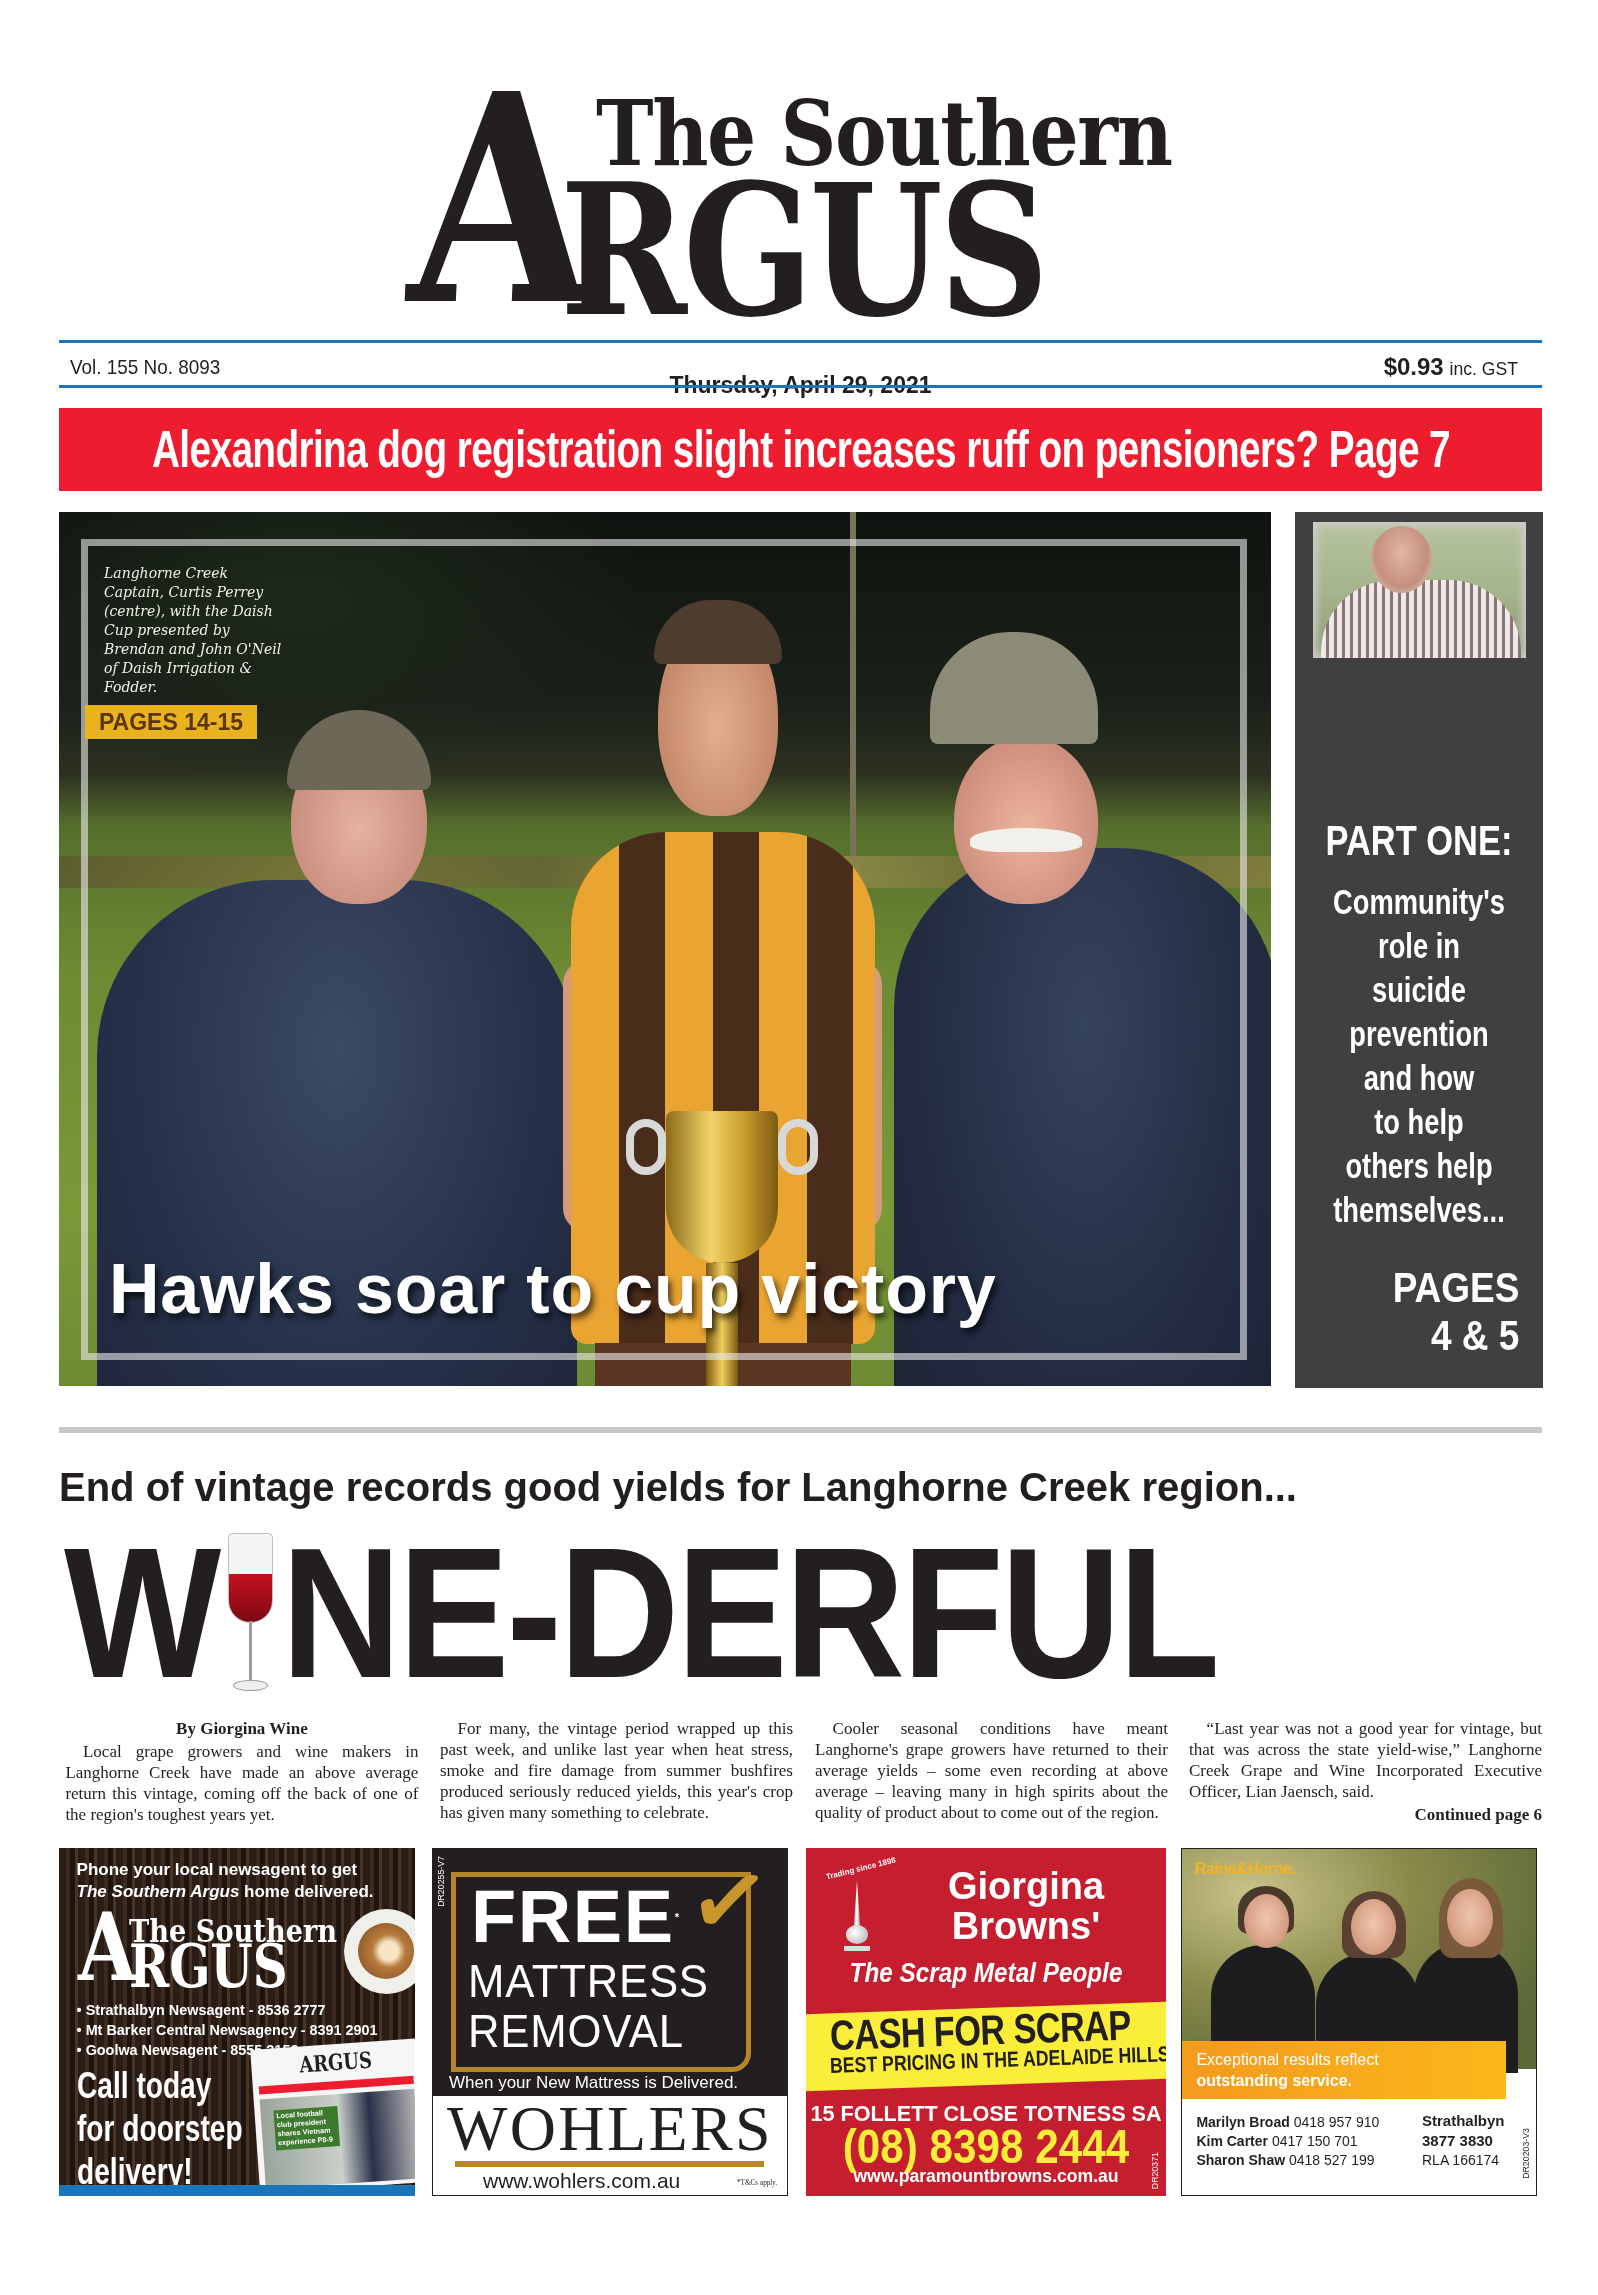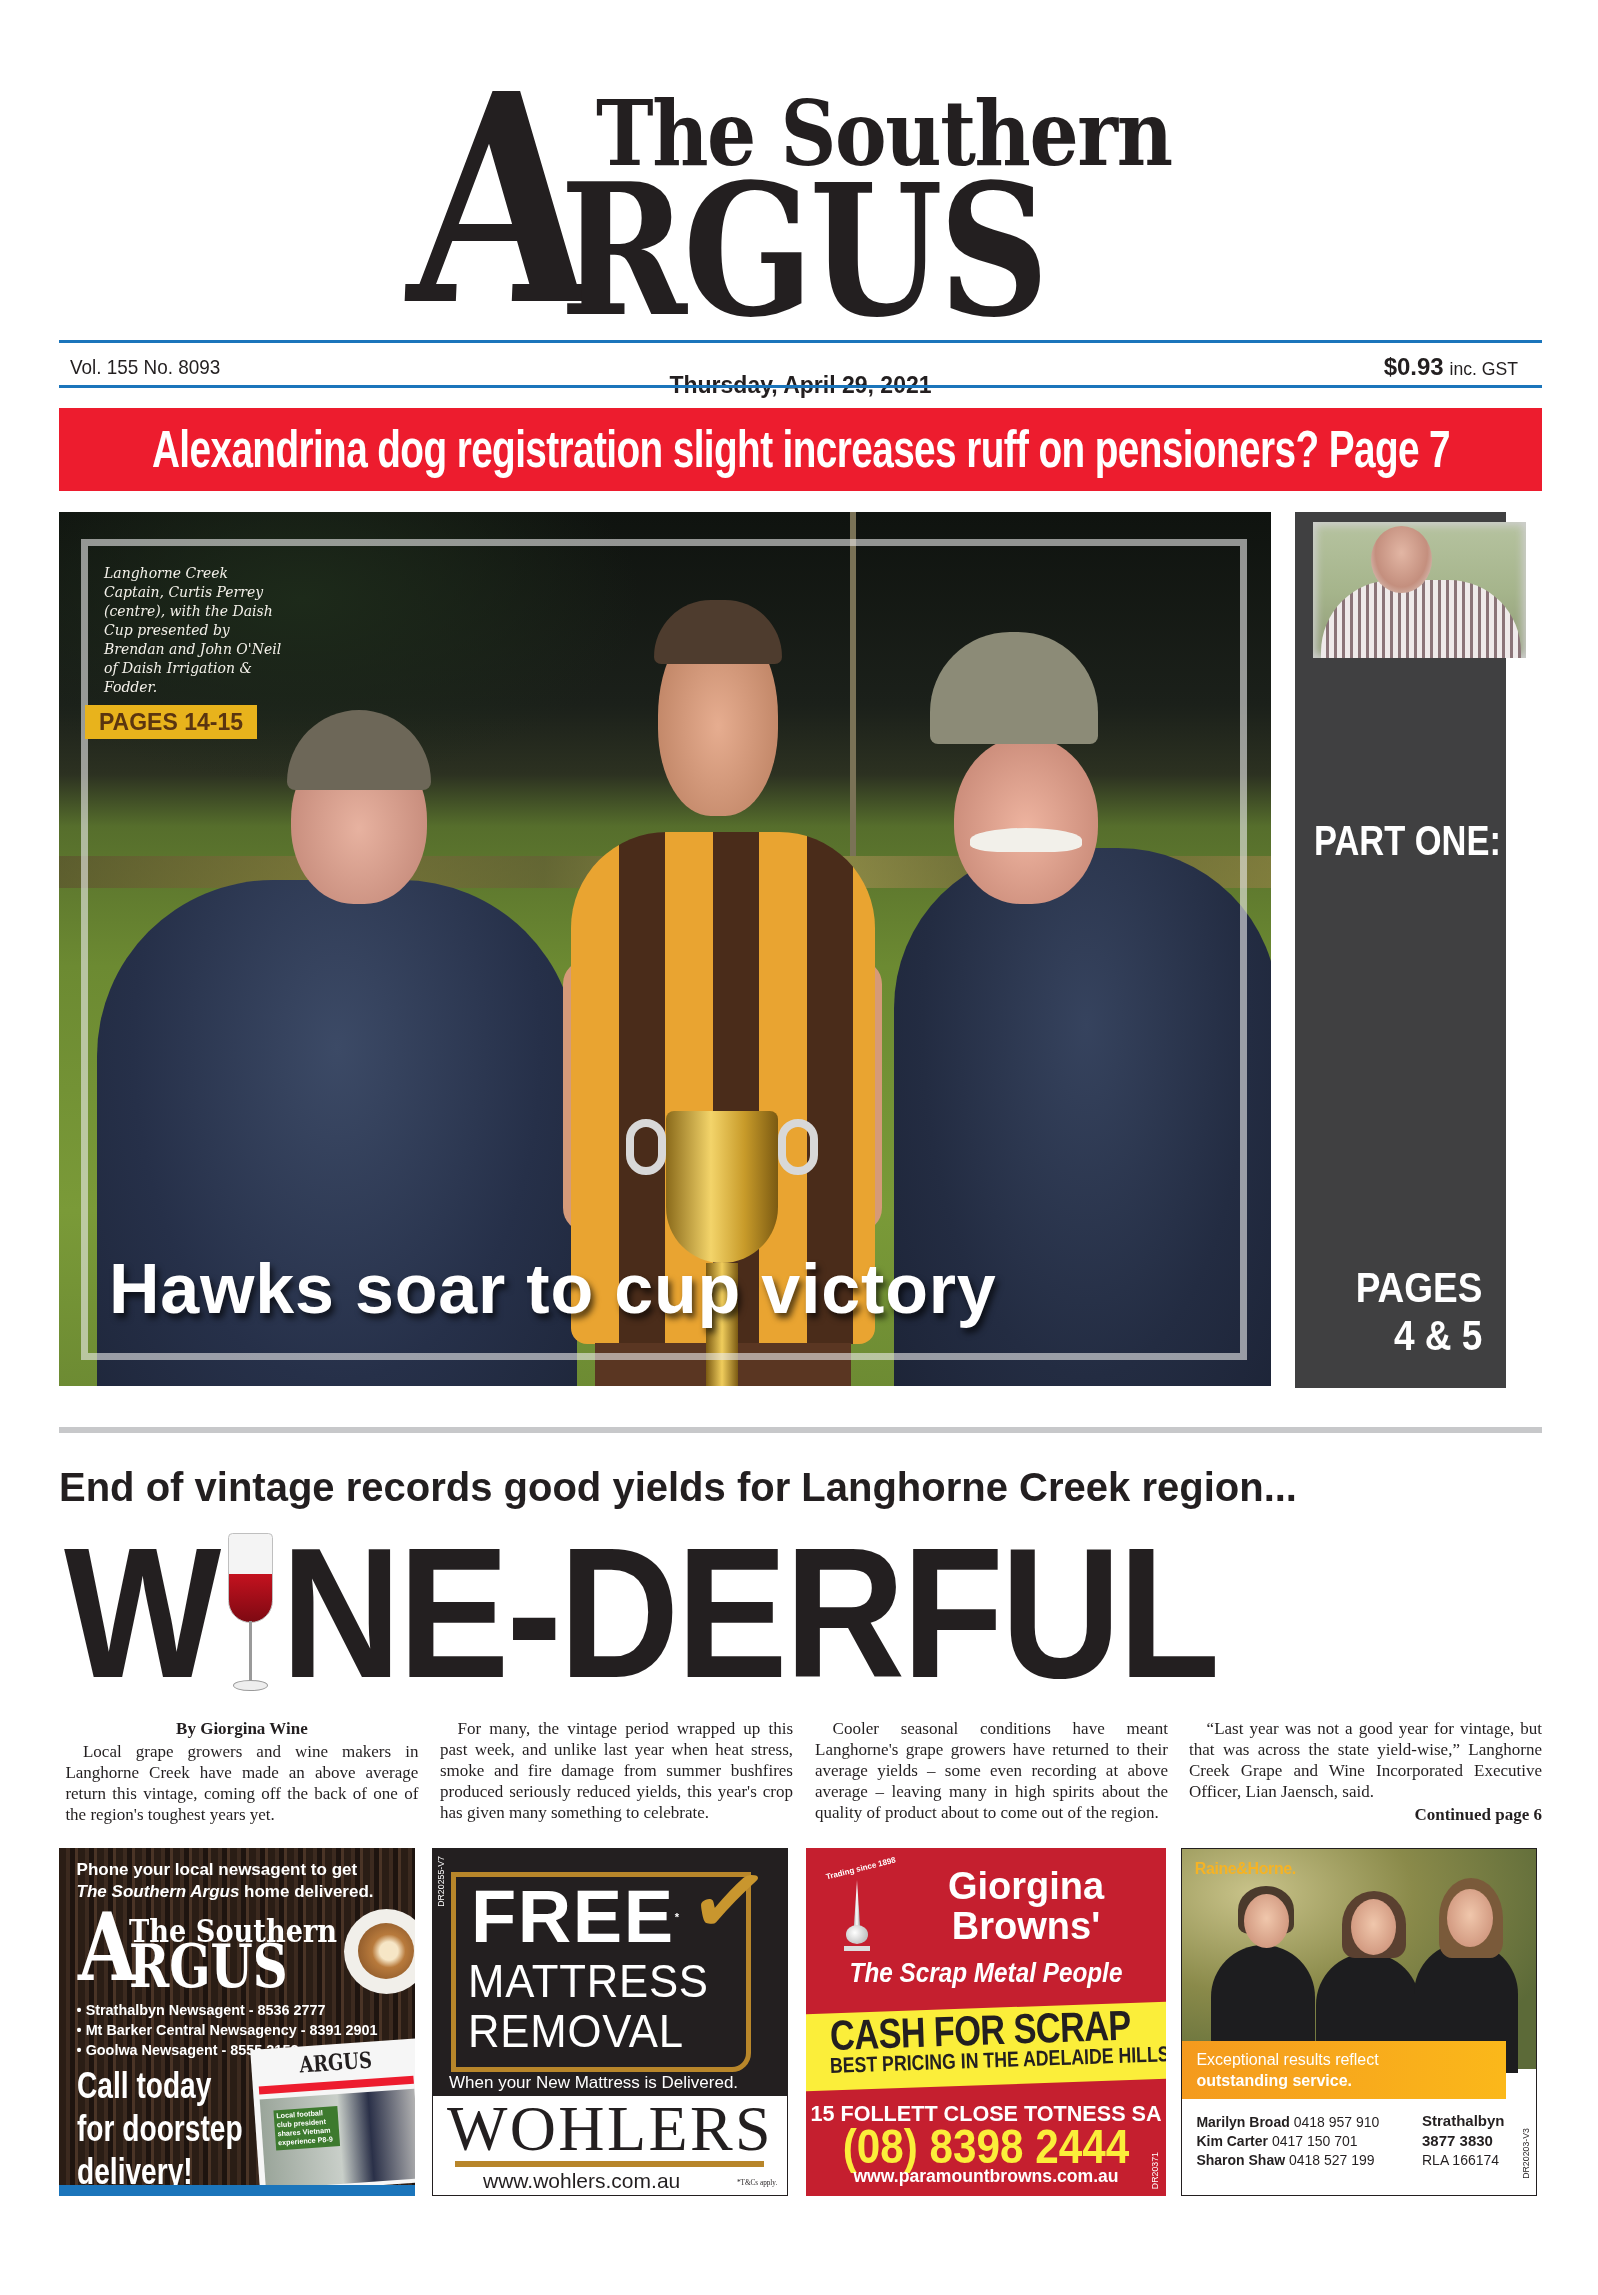--- a/index.html
+++ b/index.html
@@ -68,21 +68,21 @@
 
   .hero-caption { position: absolute; left: 104px; top: 564px; width: 184px; color: #f4f1ea;
                   font-family: "DejaVu Serif", serif; font-style: italic; font-size: 14px; line-height: 19px; }
   .hero-pages { position: absolute; left: 85px; top: 705px; width: 172px; height: 34px; background: #e8b31c;
                 color: #5a3510; font-weight: bold; font-size: 23px; line-height: 34px; text-align: center; }
   .hero-headline { position: absolute; left: 109px; top: 1249px; width: 1119px; color: #fff; font-weight: bold;
                    font-size: 70px; line-height: 80px; white-space: nowrap; letter-spacing: 0.8px;
                    text-shadow: 3.2px 4.8px 6.4px rgba(0,0,0,.65); }
 
   
-  .teaser { position: absolute; left: 1295px; top: 512px; width: 211px; height: 876px; background: #404041; }
+  .teaser { position: absolute; left: 1295px; top: 512px; width: 248px; height: 876px; background: #404041; }
   .teaser-photo { position: absolute; left: 17.6px; top: 9.6px; width: 213px; height: 136px; overflow: hidden;
                   background: linear-gradient(180deg, #b6c3a0 0%, #a6b58c 50%, #8f9a76 100%); box-shadow: 0 0 8px 3.2px #cfcfcf inset; }
   .teaser-photo .tp-shirt { position: absolute; left: 8px; top: 58px; width: 200px; height: 96px; border-radius: 72px 72px 0 0;
                             background: repeating-linear-gradient(90deg, #efeaea 0 4.8px, #8b7478 4.8px 8px); }
   .teaser-photo .tp-head { position: absolute; left: 58px; top: 4.8px; width: 61px; height: 67px; border-radius: 50%;
                            background: radial-gradient(ellipse at 50% 40%, #e2b6a4 0%, #c48f7e 60%, #e8e6e2 100%); }
   .teaser-part { position: absolute; left: 0; right: 0; top: 305px; text-align: center; color: #fff; font-weight: bold;
                  font-size: 42px; line-height: 48px; transform: scaleX(0.82); white-space: nowrap; }
   .teaser-body { position: absolute; left: 0; right: 0; top: 368px; text-align: center; color: #fff; font-weight: bold;
                  font-size: 35px; line-height: 44px; }
@@ -238,20 +238,30 @@
 <div class="hero-caption">Langhorne Creek Captain, Curtis Perrey (centre), with the Daish Cup presented by Brendan and John O'Neil of Daish Irrigation &amp; Fodder.</div>
 <div class="hero-pages">PAGES 14-15</div>
 <div class="hero-headline">Hawks soar to cup victory</div>
 
 <div class="teaser">
   <div class="teaser-photo">
     <div class="tp-shirt"></div>
       <div class="tp-head"></div>
   </div>
   <div class="teaser-part">PART ONE:</div>
+  <div class="teaser-body">
+    <span>Community's</span>
+    <span>role in</span>
+    <span>suicide</span>
+    <span>prevention</span>
+    <span>and how</span>
+    <span>to help</span>
+    <span>others help</span>
+    <span>themselves...</span>
+  </div>
   <div class="teaser-pages">
     <span>PAGES</span>
     <span>4 &amp; 5</span>
   </div>
 </div>
 
 <div class="rule-grey"></div>
 <div class="kicker">End of vintage records good yields for Langhorne Creek region...</div>
 <div class="wine-head">
   <span class="wine-word wine-w">W</span>

